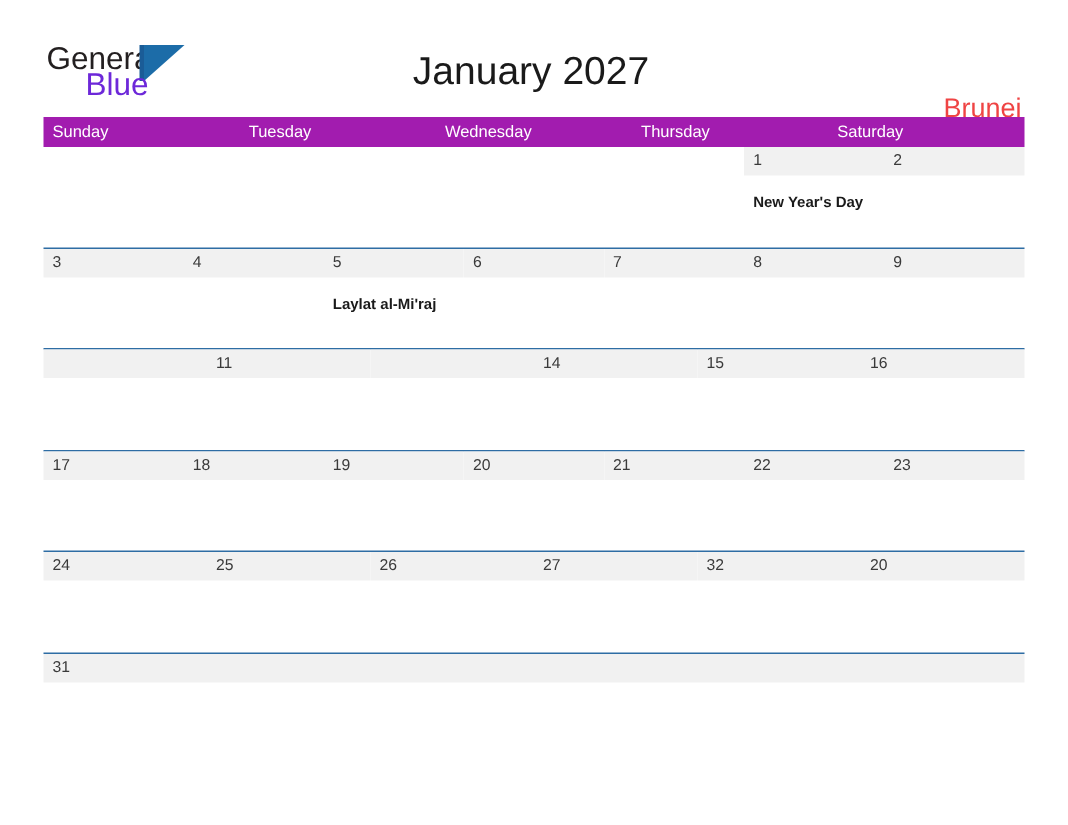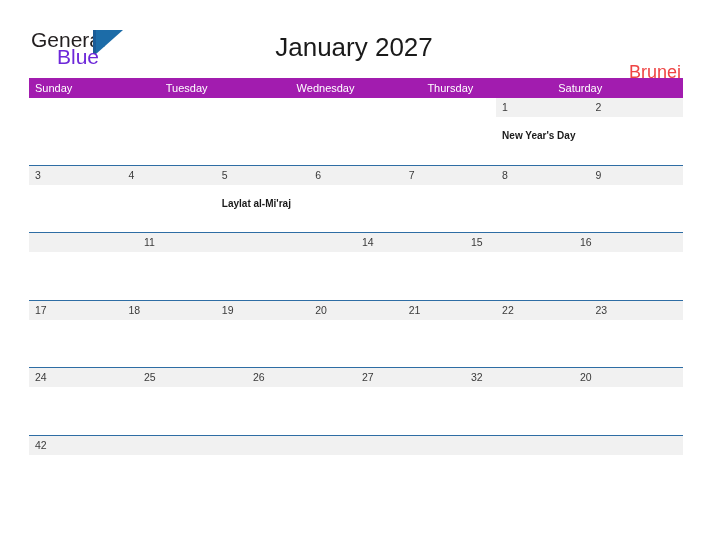--- a/index.html
+++ b/index.html
@@ -368,21 +368,21 @@
               <div class="daynum-band"></div>
               <div class="daynum">20</div>
             </div>
           </div>
         </div>
         <div class="week last">
           <div class="full-band"></div>
           <div class="week-cells">
             <div class="daycell">
               <div class="daynum-band"></div>
-              <div class="daynum">42</div>
+              <div class="daynum">31</div>
             </div>
             <div class="daycell empty">
               <div class="daynum-band"></div>
               <div class="daynum"></div>
             </div>
             <div class="daycell empty">
               <div class="daynum-band"></div>
               <div class="daynum"></div>
             </div>
             <div class="daycell empty">

